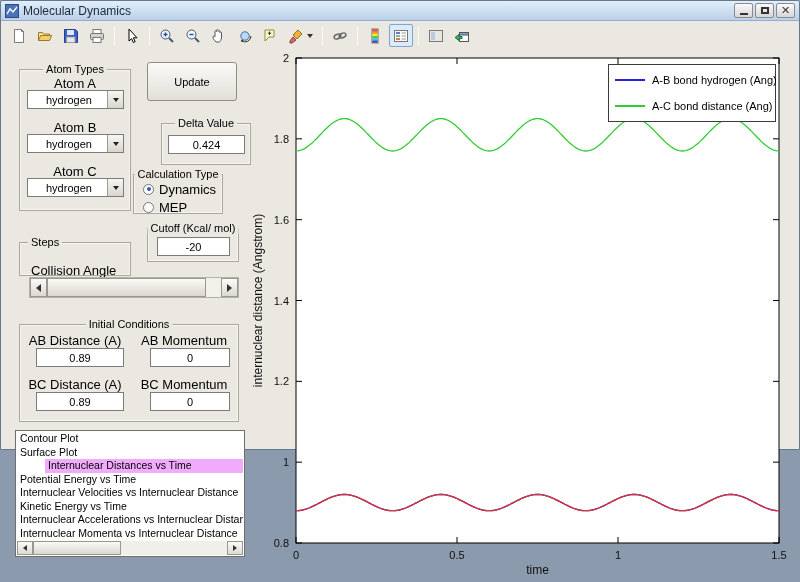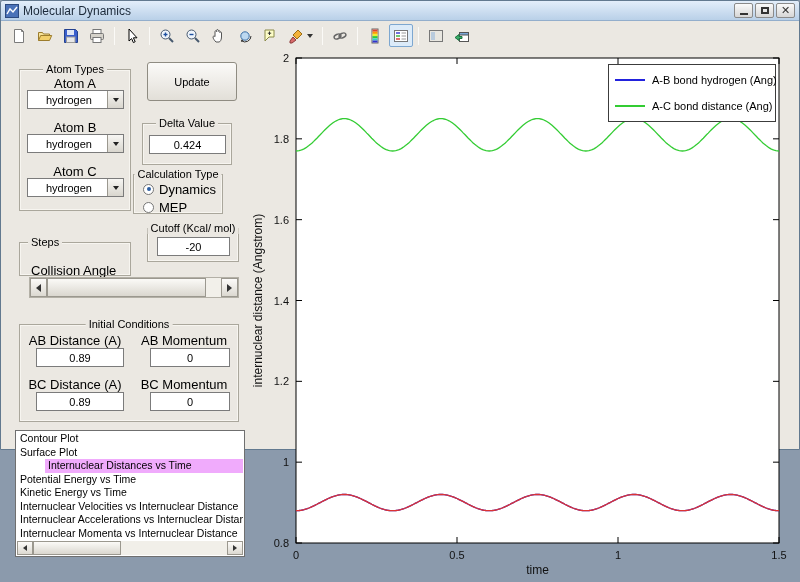--- a/index.html
+++ b/index.html
@@ -259,21 +259,21 @@
     <div class="combo abs" style="left:7px;top:108px;width:97px">
       <span class="combo-val">hydrogen</span>
       <span class="combo-btn">
           <span class="caret"></span>
         </span>
     </div>
   </div>
 
   <button class="btn abs" style="left:146px;top:61px;width:90px;height:39px">Update</button>
 
-  <div class="gb abs" style="left:141px;top:122px;width:90px;height:42px">
+  <div class="gb abs" style="left:160px;top:122px;width:90px;height:42px">
     <span class="gb-title">Delta Value</span>
     <div class="edit abs" style="left:6px;top:11px;width:77px;height:19px">0.424</div>
   </div>
 
   <div class="gb abs" style="left:132px;top:173px;width:90px;height:40px">
     <span class="gb-title">Calculation Type</span>
     <div id="calc-options" style="padding-top:3px">
         <div class="radio-row">
           <span class="radio on"></span>
           <span class="lbl">Dynamics</span>
@@ -316,22 +316,22 @@
     <div class="edit abs" style="left:16px;top:67px;width:88px;height:19px">0.89</div>
     <div class="edit abs" style="left:130px;top:67px;width:80px;height:19px">0</div>
   </div>
 
   <div class="listbox abs" style="left:14px;top:429px;width:230px;height:127px">
     <div id="plot-list" style="position:absolute;left:1px;top:1px;right:1px;height:110px;overflow:hidden">
         <div class="li">Contour Plot</div>
         <div class="li">Surface Plot</div>
         <div class="li sel">Internuclear Distances vs Time</div>
         <div class="li">Potential Energy vs Time</div>
+        <div class="li">Internuclear Velocities vs Internuclear Distance</div>
         <div class="li">Kinetic Energy vs Time</div>
-        <div class="li">Internuclear Velocities vs Internuclear Distance</div>
         <div class="li">Internuclear Accelerations vs Internuclear Distance</div>
         <div class="li">Internuclear Momenta vs Internuclear Distance</div>
       </div>
     <div class="hscroll">
       <div class="hs-btn" style="left:0">
           <span class="tri-l" style="border-top-width:3px;border-bottom-width:3px;border-right-width:4px"></span>
         </div>
       <div class="hs-thumb"></div>
       <div class="hs-btn" style="right:0">
           <span class="tri-r" style="border-top-width:3px;border-bottom-width:3px;border-left-width:4px"></span>

